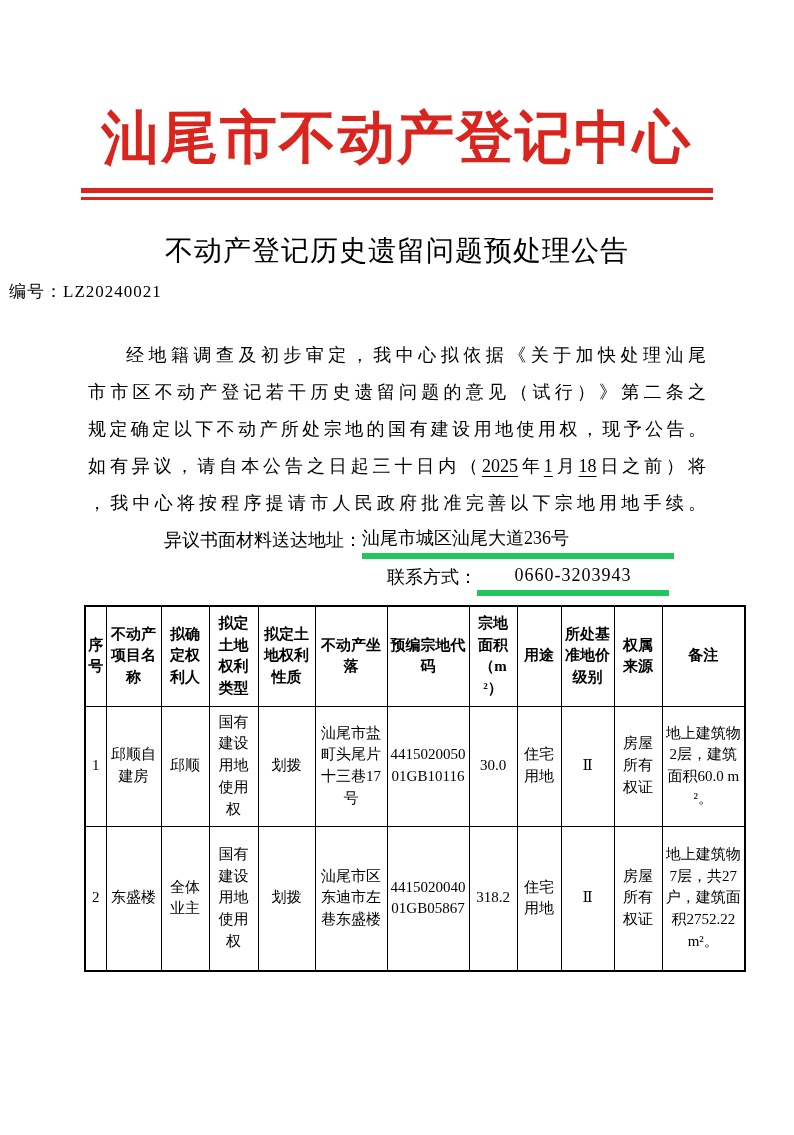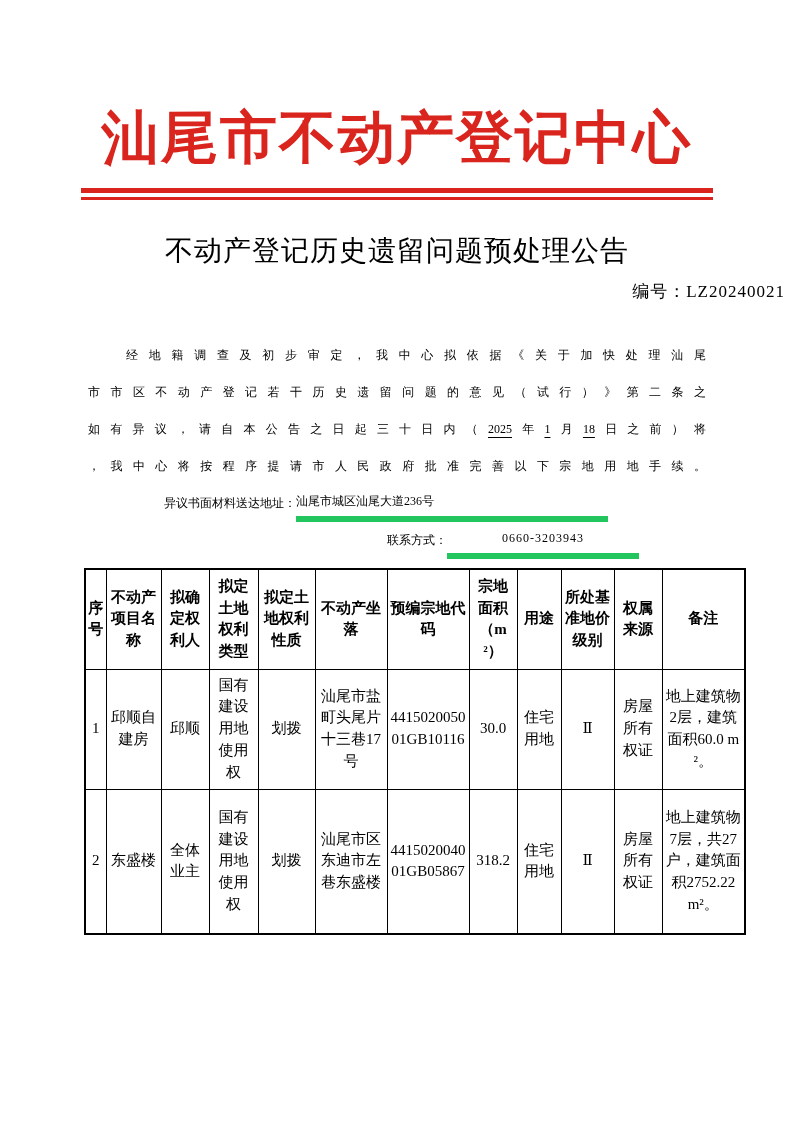--- a/index.html
+++ b/index.html
@@ -26,27 +26,27 @@
   .rule-thick{height:5px;background:#d9251d;}
   .rule-thin{margin-top:4px;height:3px;background:#d9251d;}
   .doc-title{
     margin-top:32px;
     text-align:center;
     font-size:28px;font-weight:normal;
     letter-spacing:1px;
   }
   .doc-no{
     margin-top:10px;
-    text-align:right;
+    text-align:left;
     font-size:17px;
     letter-spacing:1px;
   }
   .textblock{
     margin:34px 79px 0 79px;
-    font-size:12px;
+    font-size:18px;
     line-height:37px;
   }
   .body-line{
     text-align:justify;
     text-align-last:justify;
     white-space:nowrap;
   }
   .indent{padding-left:38px;}
   .u{ text-decoration:underline; text-underline-offset:4px; }
   .contact-line{white-space:nowrap;}
@@ -93,20 +93,21 @@
     <div class="rule-thin"></div>
   </div>
 
   <div class="doc-title">不动产登记历史遗留问题预处理公告</div>
 
   <div class="doc-no"><span>编号：</span><span>LZ20240021</span></div>
 
   <div class="textblock">
     <div class="body-line indent">经地籍调查及初步审定，我中心拟依据《关于加快处理汕尾</div>
     <div class="body-line">市市区不动产登记若干历史遗留问题的意见（试行）》第二条之</div>
+    <div class="body-line">规定确定以下不动产所处宗地的国有建设用地使用权，现予公告。</div>
     <div class="body-line"><span>如有异议，请自本公告之日起三十日内（</span><span class="u">2025</span><span>年</span><span class="u">1</span><span>月</span><span class="u">18</span><span>日之前）将</span></div>
     <div class="body-line">，我中心将按程序提请市人民政府批准完善以下宗地用地手续。</div>
 
     <div class="contact-line addr"><span>异议书面材料送达地址：</span><span class="uline addr-v">汕尾市城区汕尾大道236号</span></div>
     <div class="contact-line phone"><span>联系方式：</span><span class="uline phone-v">0660-3203943</span></div>
   </div>
 
   <div class="table-wrap">
     <table class="notice">
       <colgroup>

